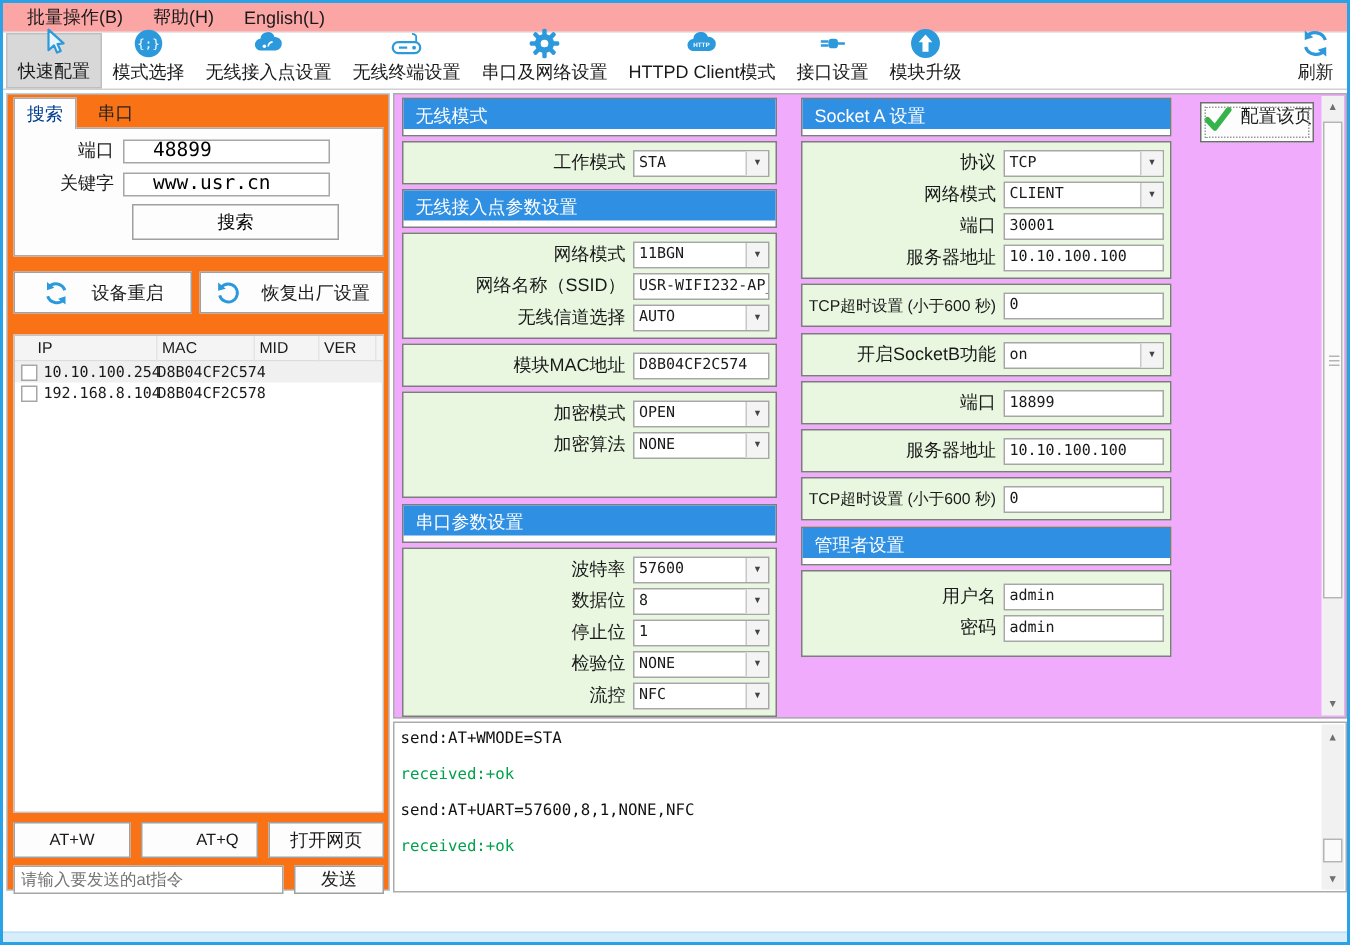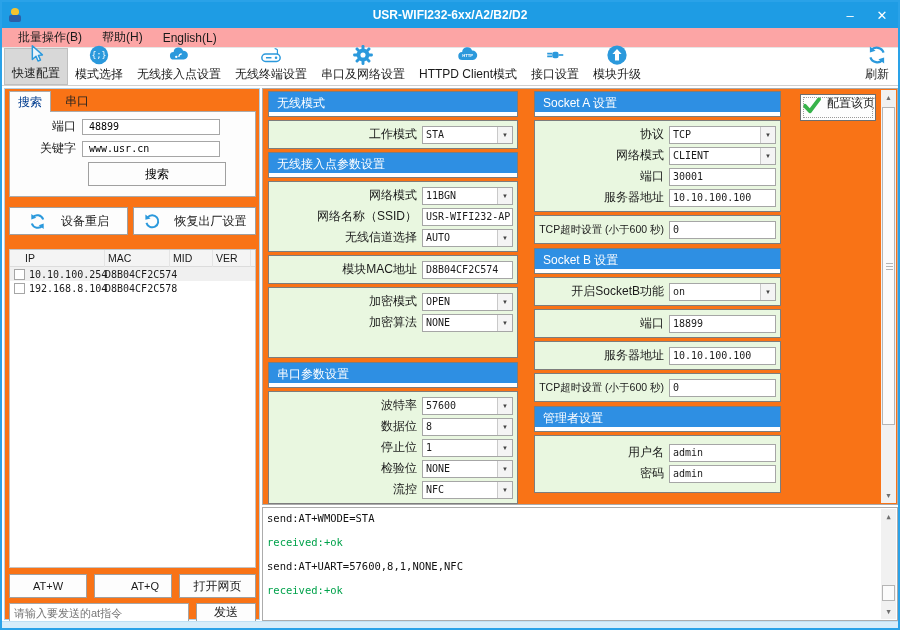--- a/index.html
+++ b/index.html
@@ -32,21 +32,21 @@
   .main { position:relative; height:536px; background:#fff; }
 
   
   .left-panel { position:absolute; left:2px; top:2px; width:256px; height:532px; border:1px solid #B3CFE4; background:#f97316; }
   .tab { position:absolute; top:2px; height:21px; padding:0 8px; display:flex; align-items:center; font-size:12px; }
   .tab.active { left:4px; background:#FDFDFD; border:1px solid #ABABAB; border-bottom:none; color:#003C8F; z-index:2; }
   .tab.idle { left:52px; color:#222; }
   .search-box { position:absolute; left:4px; top:22px; width:247px; height:86px; border:1px solid #ABABAB; background:#FDFDFD; padding-top:6px; }
   .srow { display:flex; align-items:center; margin-bottom:5px; }
   .srow .slabel { width:72px; text-align:right; padding-right:6px; }
-  .sinput { width:138px; height:16px; border:1px solid #A6A6A6; background:#fff; font-family:"DejaVu Sans Mono", monospace; font-size:10px; padding:0 6px; }
+  .sinput { width:138px; height:16px; border:1px solid #A6A6A6; background:#fff; font-family:"DejaVu Sans Mono", monospace; font-size:13px; padding:0 19px; }
   .search-btn { margin-left:78px; width:138px; height:24px; border:1px solid #A0A0A0; background:#FDFDFD; font-size:12px; }
   .big-btn { position:absolute; top:118px; height:28px; border:1px solid #A0A0A0; background:#FDFDFD; display:flex; align-items:center; justify-content:center; gap:14px; font-size:12px; }
   #btn-reboot { left:4px; width:119px; }
   #btn-factory { left:128px; width:123px; }
 
   
   .dev-table { position:absolute; left:4px; top:160px; width:247px; height:319px; border:1px solid #C4C4C4; background:#fff; font-size:10.5px; }
   .thead { display:flex; height:17px; background:#F4F4F4; border-bottom:1px solid #DCDCDC; align-items:center; }
   .th { padding-left:3px; border-right:1px solid #E4E4E4; height:17px; display:flex; align-items:center; }
   .th1{ width:95px; padding-left:15px; } .th2{ width:65px; } .th3{ width:43px; } .th4{ width:38px; }
@@ -57,21 +57,21 @@
 
   .at-btn { position:absolute; top:485px; height:24px; border:1px solid #A0A0A0; background:#FDFDFD; font-size:11px;
             display:flex; align-items:center; justify-content:center; }
   #at-w { left:4px; width:78px; } #at-q { left:89px; width:78px;padding-left:24px; } #open-web { left:174px; width:77px; font-size:12px; }
   .cmd-row { position:absolute; top:514px; left:4px; width:247px; display:flex; }
   .cmd-input { width:180px; height:19px; border:1px solid #A6A6A6; font-size:11px; padding:0 4px; color:#9a9a9a; }
   .send-btn { margin-left:7px; width:60px; height:19px; border:1px solid #A0A0A0; background:#FDFDFD; font-size:12px;
               display:flex; align-items:center; justify-content:center; }
 
   
-  .config-panel { position:absolute; left:260px; top:2px; width:636px; height:417px; border:1px solid #ACACAC; background:#f97316; }
+  .config-panel { position:absolute; left:260px; top:2px; width:636px; height:417px; border:1px solid #ACACAC; background:#f0abfc; }
   .mid-col { position:absolute; left:5px; top:2px; width:250px; }
   .right-col { position:absolute; left:271px; top:2px; width:247px; }
   .banner { border:1px solid #7D7D7D; background:#fff; height:26px; margin-bottom:3px; }
   .banner .bfill { height:20px; background:#2E8FE3; color:#fff; padding:3px 0 0 8px; font-size:12px; }
   .group { border:1px solid #7D7D7D; background:#E9F7E0; padding:3px 4px; margin-bottom:3px; }
   .grow { display:flex; align-items:center; height:21px; }
   .grow .flabel { flex:1; text-align:right; padding-right:5px; font-size:12px; white-space:nowrap; }
   .grow .flabel.sm { font-size:10.5px; }
   .fselect, .finput { width:91px; height:18px; background:#fff; border:1px solid #A6A6A6; display:flex; align-items:center; flex:none; }
   .right-col .fselect, .right-col .finput { width:107px; }
@@ -102,31 +102,20 @@
   .log-line.received { color:#00A24B; }
 
   .bottom-strip { position:absolute; left:0; right:0; bottom:0; height:7px; background:#D7EDFA; border-top:1px solid #BFE0F4; }
   svg { display:block; }
 </style>
 </head>
 <body>
 
 <div class="window">
 
-  <div class="titlebar">
-    <div class="app-ico">
-        <div class="head"></div>
-        <div class="body"></div>
-      </div>
-    <div class="title-text">USR-WIFI232-6xx/A2/B2/D2</div>
-    <div class="winbtns">
-      <div class="winbtn">–</div>
-      <div class="winbtn">✕</div>
-    </div>
-  </div>
 
   <div class="menubar">
     <div class="menu-item">批量操作(B)</div>
     <div class="menu-item">帮助(H)</div>
     <div class="menu-item">English(L)</div>
   </div>
 
   <div class="toolbar">
     <div class="tool selected">
       <span class="ticon">
@@ -433,23 +422,20 @@
           </div>
         </div>
         <div class="group mb4">
           <div class="grow">
             <span class="flabel sm">TCP超时设置 (小于600 秒)</span>
             <div class="finput">
                 <span class="fval">0</span>
               </div>
           </div>
         </div>
-        <div class="banner">
-            <div class="bfill">Socket B 设置</div>
-          </div>
         <div class="group">
           <div class="grow">
             <span class="flabel">开启SocketB功能</span>
             <div class="fselect">
                 <span class="fval">on</span>
                 <span class="darrow">▼</span>
               </div>
           </div>
         </div>
         <div class="group">

